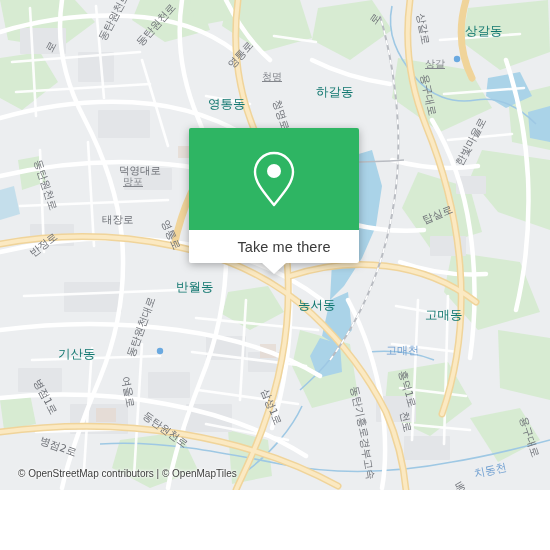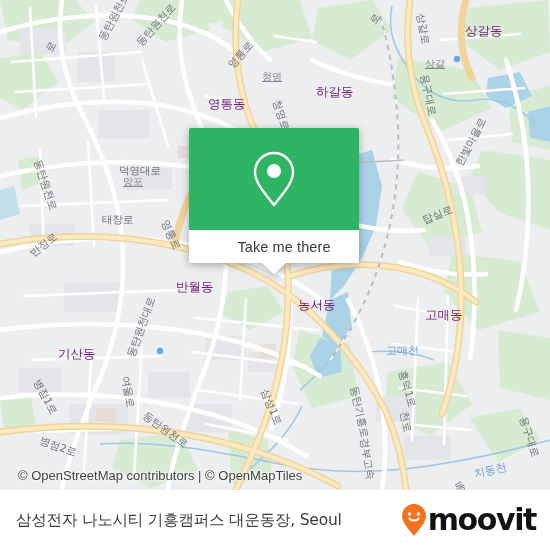--- a/index.html
+++ b/index.html
@@ -30,21 +30,21 @@
   .lbl {
     position: absolute;
     white-space: nowrap;
     font-family: "DejaVu Sans", "Liberation Sans", sans-serif;
     color: #73767c;
     pointer-events: none;
     transform-origin: center center;
   }
   .lbl.road   { color: #6e7177; font-size: 10.5px; }
   .lbl.place  { color: #83868c; font-size: 10px; text-decoration: underline; }
-  .lbl.city   { color: #701a75; font-size: 12.5px; }
+  .lbl.city   { color: #0f766e; font-size: 12.5px; }
   .lbl.water  { color: #6f9fd1; font-size: 11px; }
 
   
   #callout {
     position: absolute;
     left: 189px; top: 128px;
     width: 170px;
     filter: drop-shadow(0 2px 4px rgba(0,0,0,0.30));
     z-index: 40;
   }
@@ -81,21 +81,21 @@
     border-right: 12px solid transparent;
     border-top: 11px solid #ffffff;
   }
 
   
   #attribution {
     position: absolute;
     left: 0; top: 468px;
     width: 550px;
     padding-left: 18px;
-    font-size: 13px;
+    font-size: 10px;
     color: #3e3e3e;
     font-family: "Liberation Sans", sans-serif;
     z-index: 50;
     text-shadow: 0 0 2px #fff, 0 0 3px #fff, 0 0 4px #fff;
   }
   #footer {
     position: absolute;
     left: 0; top: 490px;
     width: 550px; height: 60px;
     background: #ffffff;
@@ -339,26 +339,14 @@
       </div>
       <div id="callout-bottom">
         <span id="callout-label">Take me there</span>
         <div id="callout-pointer"></div>
       </div>
     </div>
 
     <div id="attribution">© OpenStreetMap contributors | © OpenMapTiles</div>
   </div>
 
-  <div id="footer">
-    <div id="footer-title">삼성전자 나노시티 기흥캠퍼스 대운동장, Seoul</div>
-    <div id="brand">
-      <svg width="26" height="34" viewBox="0 0 26 34">
-        <path d="M13 1 C6.4 1 1 6.4 1 13 C1 20 8 26 13 33 C18 26 25 20 25 13 C25 6.4 19.6 1 13 1 Z" fill="#f4711f"></path>
-        <circle cx="8.6" cy="11" r="1.7" fill="#ffffff"></circle>
-        <circle cx="17.4" cy="11" r="1.7" fill="#ffffff"></circle>
-        <path d="M8.4 15.4 C10.2 18.3 15.8 18.3 17.6 15.4" stroke="#ffffff" stroke-width="1.9" fill="none" stroke-linecap="round"></path>
-      </svg>
-      <span id="brand-wordmark">moovit</span>
-    </div>
-  </div>
 
 </div>
 
 </body></html>

